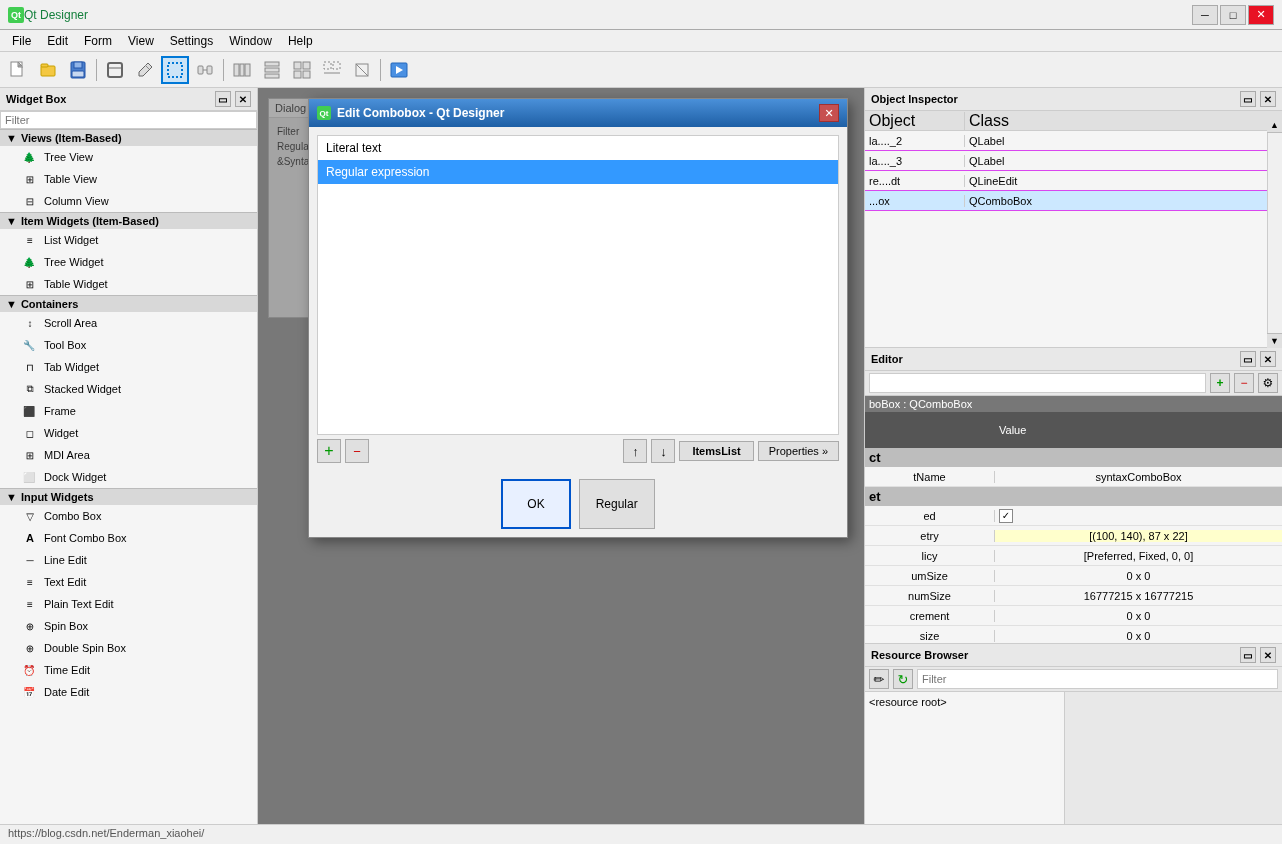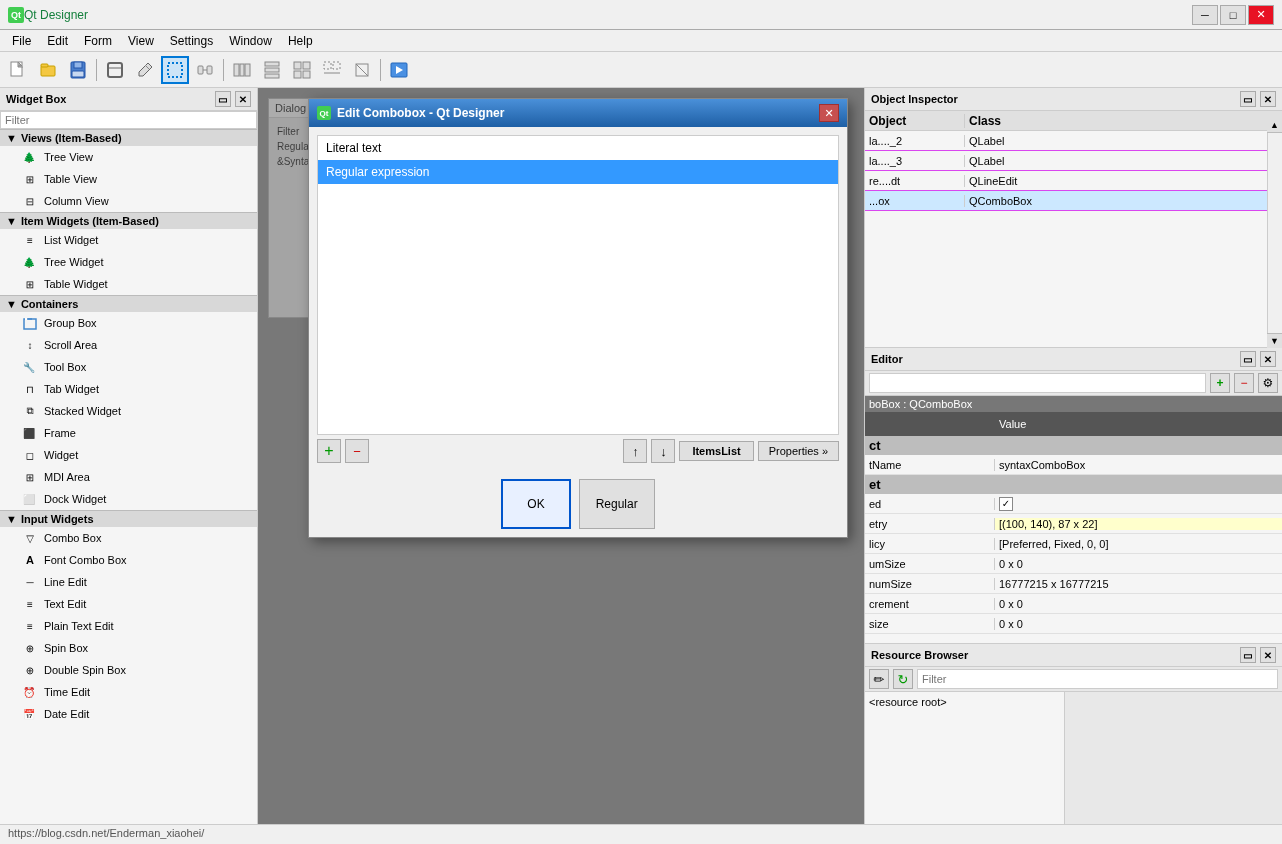--- a/index.html
+++ b/index.html
@@ -172,22 +172,22 @@
     .inspector-col2 {
       flex: 1;
       padding: 0 4px;
       font-size: 11px;
       overflow: hidden;
       white-space: nowrap;
     }
     .inspector-header {
       display: flex;
       background: #e0e0e0;
-      font-weight: bold;
-      font-size: 12px;
+      font-weight: normal;
+      font-size: 16px;
       border-bottom: 1px solid #ccc;
       height: 20px;
       align-items: center;
     }
     .inspector-h1 {
       width: 100px;
       padding: 0 4px;
       border-right: 1px solid #ccc;
     }
     .inspector-h2 {
@@ -236,20 +236,21 @@
       background: #bdbdbd;
       padding: 2px 4px;
       font-weight: bold;
       font-size: 13px;
     }
     .prop-row {
       display: flex;
       border-bottom: 1px solid #e0e0e0;
       height: 20px;
       align-items: center;
+      text-align: center;
     }
     .prop-name {
       width: 130px;
       padding: 0 4px;
       font-size: 11px;
       border-right: 1px solid #ccc;
       overflow: hidden;
       white-space: nowrap;
     }
     .prop-value {
@@ -616,30 +617,20 @@
         <span>Tree Widget</span>
       </div>
       <div class="widget-item">
         <div class="widget-icon">⊞</div>
         <span>Table Widget</span>
       </div>
 
       <div class="widget-category">
         <span>▼</span>
         <span>Containers</span>
-      </div>
-      <div class="widget-item">
-        <div class="widget-icon">
-          <svg width="14" height="14" viewBox="0 0 14 14">
-              <rect x="1" y="3" width="12" height="10" fill="none" stroke="#4488cc" stroke-width="1.5"></rect>
-              <line x1="2" y1="3" x2="4" y2="3" stroke="#fff" stroke-width="2"></line>
-              <line x1="5" y1="3" x2="9" y2="3" stroke="#4488cc" stroke-width="1.5"></line>
-            </svg>
-        </div>
-        <span>Group Box</span>
       </div>
       <div class="widget-item">
         <div class="widget-icon">↕</div>
         <span>Scroll Area</span>
       </div>
       <div class="widget-item">
         <div class="widget-icon">🔧</div>
         <span>Tool Box</span>
       </div>
       <div class="widget-item">
@@ -808,21 +799,21 @@
       <div class="prop-toolbar">
         <input class="prop-search" placeholder="" style="">
         <div class="prop-btn" style="color:#009900;font-weight:bold;">+</div>
         <div class="prop-btn" style="color:#cc0000;">−</div>
         <div class="prop-btn">⚙</div>
       </div>
       <div class="prop-title-row">
         <span>boBox : QComboBox</span>
       </div>
       <div class="prop-table">
-        <div style="display:flex;background:#555;color:#fff;font-size:11px;height:24px;align-items:center;">
+        <div style="display:flex;background:#555;color:#fff;font-size:11px;height:36px;align-items:center;">
           <div style="width:130px;padding:0 4px;border-right:1px solid #777;"></div>
           <div style="flex:1;padding:0 4px;">Value</div>
         </div>
 
         <div class="prop-section">ct</div>
         <div class="prop-row">
           <div class="prop-name">tName</div>
           <div class="prop-value">syntaxComboBox</div>
         </div>
 

